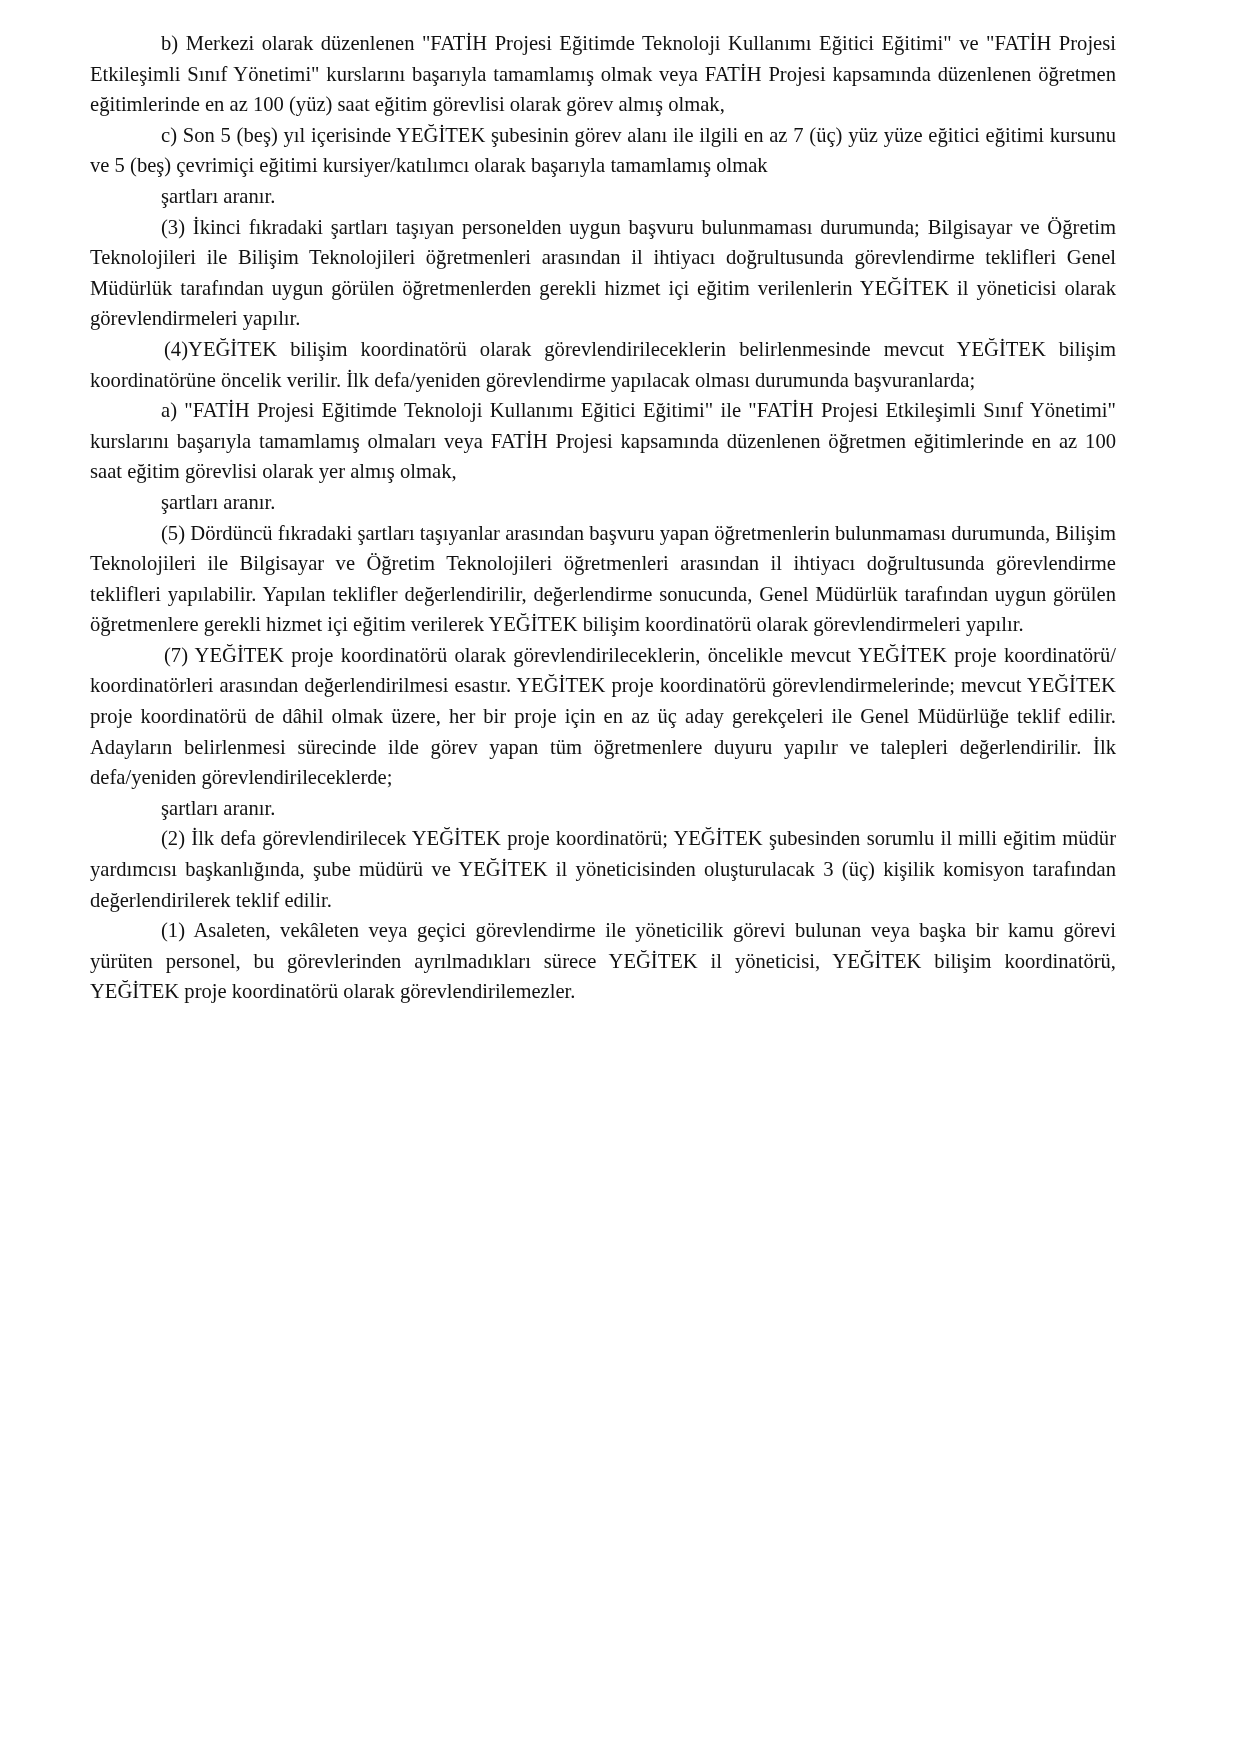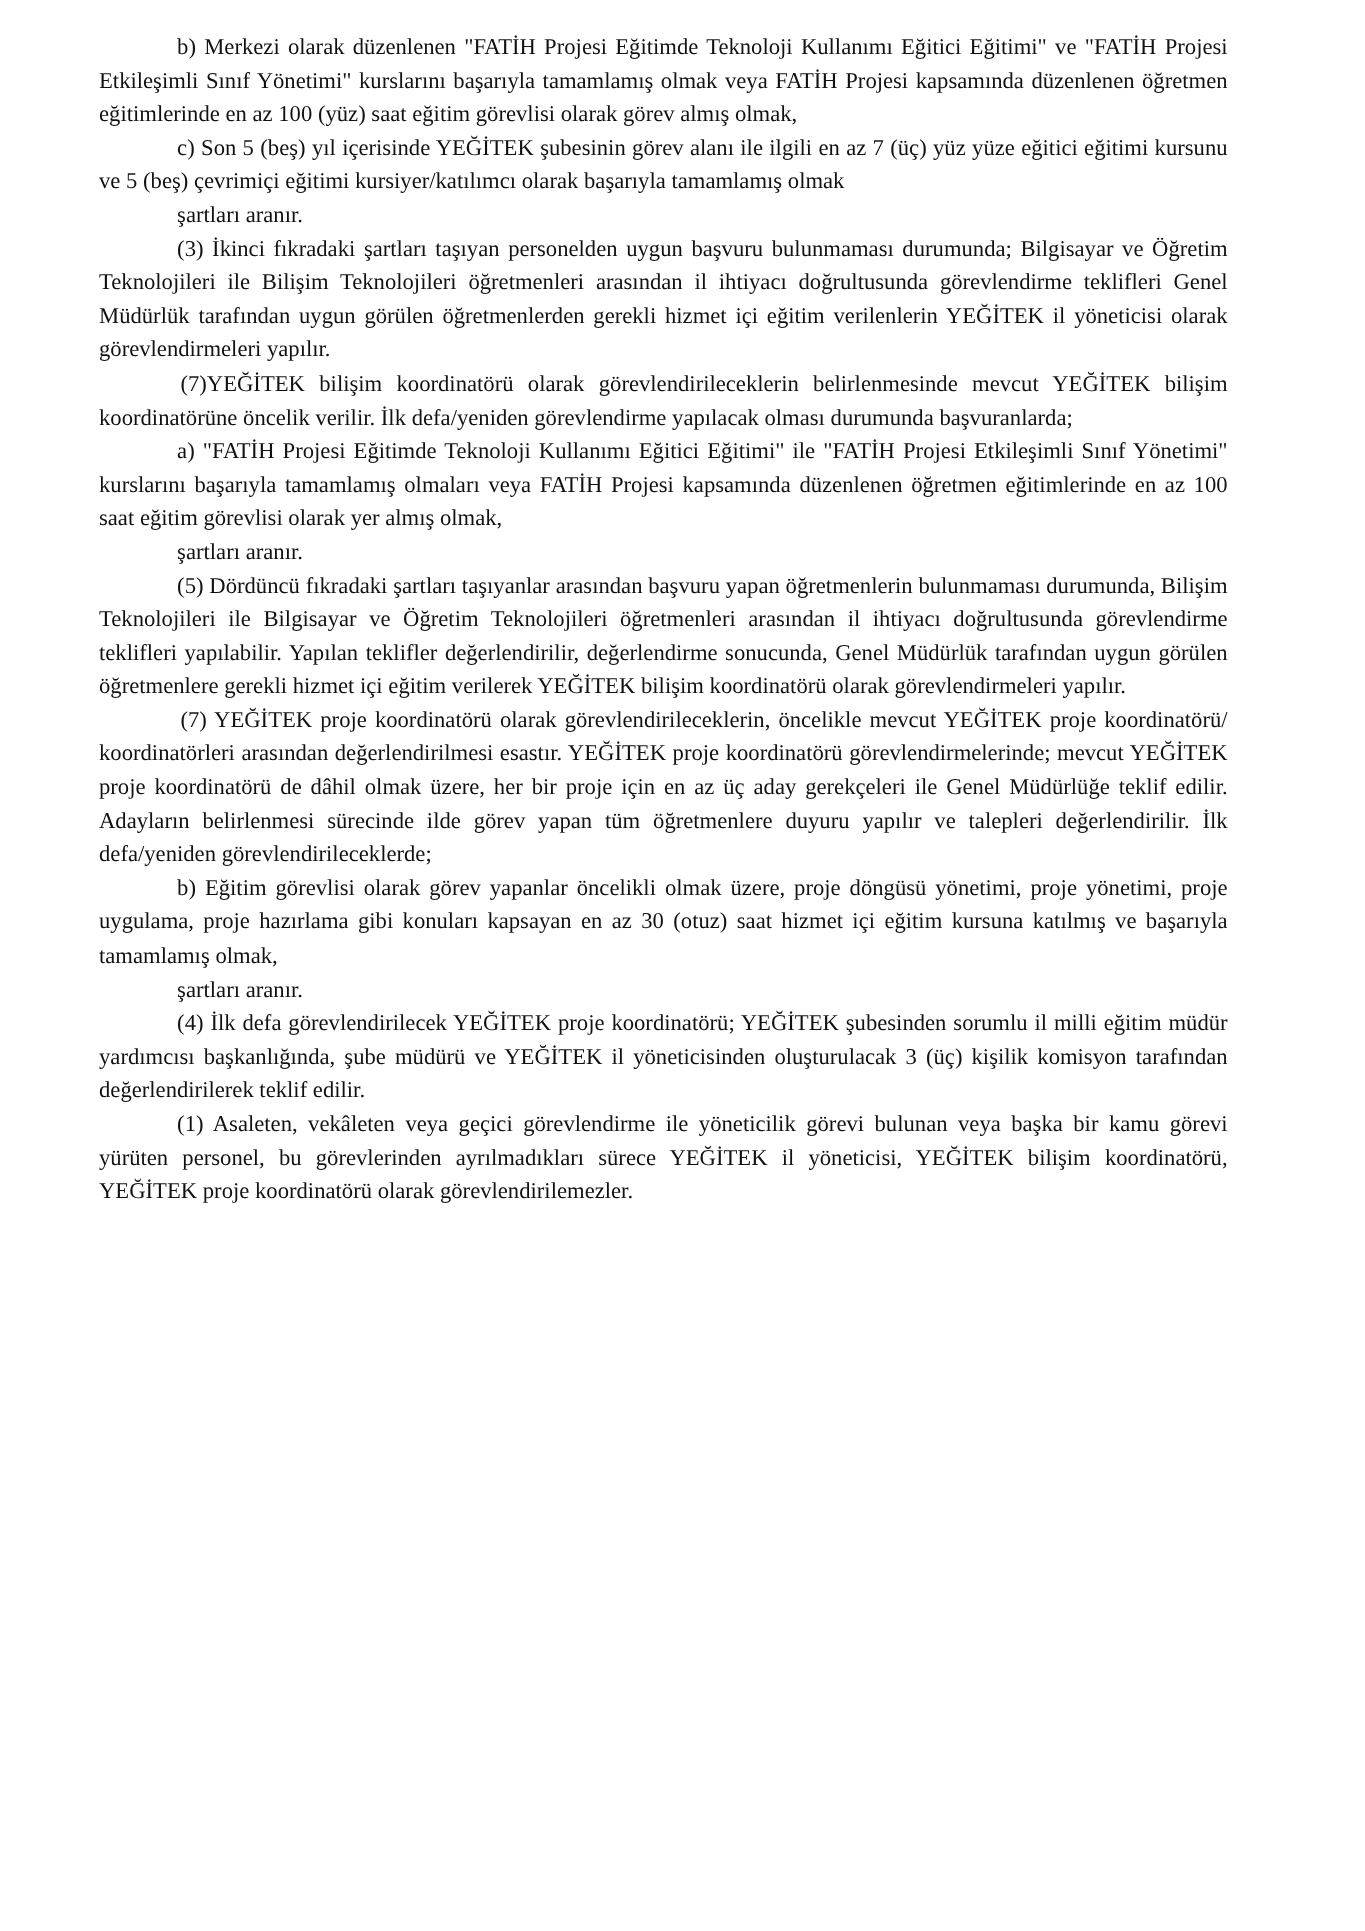--- a/index.html
+++ b/index.html
@@ -33,22 +33,21 @@
     }
   </style>
 </head>
 <body>
 
 <div class="page">
   <p class="p">b) Merkezi olarak düzenlenen "FATİH Projesi Eğitimde Teknoloji Kullanımı Eğitici Eğitimi" ve "FATİH Projesi Etkileşimli Sınıf Yönetimi" kurslarını başarıyla tamamlamış olmak veya FATİH Projesi kapsamında düzenlenen öğretmen eğitimlerinde en az 100 (yüz) saat eğitim görevlisi olarak görev almış olmak,</p>
   <p class="p">c) Son 5 (beş) yıl içerisinde YEĞİTEK şubesinin görev alanı ile ilgili en az 7 (üç)  yüz yüze eğitici eğitimi kursunu ve 5 (beş) çevrimiçi eğitimi kursiyer/katılımcı olarak başarıyla tamamlamış olmak</p>
   <p class="p">şartları aranır.</p>
   <p class="p">(3) İkinci fıkradaki şartları taşıyan personelden uygun başvuru bulunmaması durumunda; Bilgisayar ve Öğretim Teknolojileri ile Bilişim Teknolojileri öğretmenleri arasından il ihtiyacı doğrultusunda görevlendirme teklifleri Genel Müdürlük tarafından uygun görülen öğretmenlerden gerekli hizmet içi eğitim verilenlerin YEĞİTEK il yöneticisi olarak görevlendirmeleri yapılır.</p>
-  <p class="p extra">(7)YEĞİTEK bilişim koordinatörü olarak görevlendirileceklerin belirlenmesinde mevcut YEĞİTEK bilişim koordinatörüne öncelik verilir. İlk defa/yeniden görevlendirme yapılacak olması durumunda başvuranlarda;</p>
+  <p class="p extra">(4)YEĞİTEK bilişim koordinatörü olarak görevlendirileceklerin belirlenmesinde mevcut YEĞİTEK bilişim koordinatörüne öncelik verilir. İlk defa/yeniden görevlendirme yapılacak olması durumunda başvuranlarda;</p>
   <p class="p">a) "FATİH Projesi Eğitimde Teknoloji Kullanımı Eğitici Eğitimi" ile "FATİH Projesi Etkileşimli Sınıf Yönetimi" kurslarını başarıyla tamamlamış olmaları veya FATİH Projesi kapsamında düzenlenen öğretmen eğitimlerinde en az 100 saat eğitim görevlisi olarak yer almış olmak,</p>
   <p class="p">şartları aranır.</p>
   <p class="p">(5) Dördüncü fıkradaki şartları taşıyanlar arasından başvuru yapan öğretmenlerin bulunmaması durumunda, Bilişim Teknolojileri ile Bilgisayar ve Öğretim Teknolojileri öğretmenleri arasından il ihtiyacı doğrultusunda görevlendirme teklifleri yapılabilir. Yapılan teklifler değerlendirilir, değerlendirme sonucunda, Genel Müdürlük tarafından uygun görülen öğretmenlere gerekli hizmet içi eğitim verilerek YEĞİTEK bilişim koordinatörü olarak görevlendirmeleri yapılır.</p>
   <p class="p extra">(7) YEĞİTEK proje koordinatörü olarak görevlendirileceklerin, öncelikle mevcut YEĞİTEK proje koordinatörü/ koordinatörleri arasından değerlendirilmesi esastır. YEĞİTEK proje koordinatörü görevlendirmelerinde; mevcut YEĞİTEK proje koordinatörü de dâhil olmak üzere, her bir proje için en az üç aday gerekçeleri ile Genel Müdürlüğe teklif edilir. Adayların belirlenmesi sürecinde ilde görev yapan tüm öğretmenlere duyuru yapılır ve talepleri değerlendirilir. İlk defa/yeniden görevlendirileceklerde;</p>
-  <p class="p">b) Eğitim görevlisi olarak görev yapanlar öncelikli olmak üzere, proje döngüsü yönetimi, proje yönetimi, proje uygulama, proje hazırlama gibi konuları kapsayan en az 30 (otuz)  saat hizmet içi eğitim kursuna katılmış ve başarıyla tamamlamış olmak,</p>
   <p class="p">şartları aranır.</p>
-  <p class="p">(4) İlk defa görevlendirilecek YEĞİTEK proje koordinatörü; YEĞİTEK şubesinden sorumlu il milli eğitim müdür yardımcısı başkanlığında, şube müdürü ve YEĞİTEK il yöneticisinden oluşturulacak 3 (üç) kişilik komisyon tarafından değerlendirilerek teklif edilir.</p>
+  <p class="p">(2) İlk defa görevlendirilecek YEĞİTEK proje koordinatörü; YEĞİTEK şubesinden sorumlu il milli eğitim müdür yardımcısı başkanlığında, şube müdürü ve YEĞİTEK il yöneticisinden oluşturulacak 3 (üç) kişilik komisyon tarafından değerlendirilerek teklif edilir.</p>
   <p class="p">(1) Asaleten, vekâleten veya geçici görevlendirme ile yöneticilik görevi bulunan veya başka bir kamu görevi yürüten personel, bu görevlerinden ayrılmadıkları sürece YEĞİTEK il yöneticisi, YEĞİTEK bilişim koordinatörü, YEĞİTEK proje koordinatörü olarak görevlendirilemezler.</p>
 </div>
 
 </body></html>

